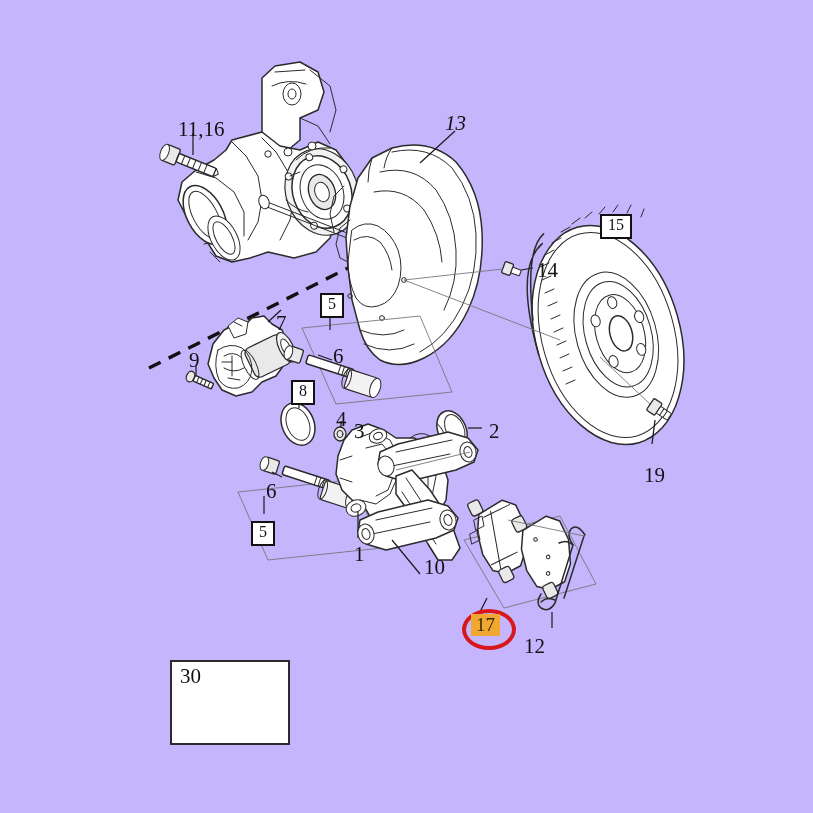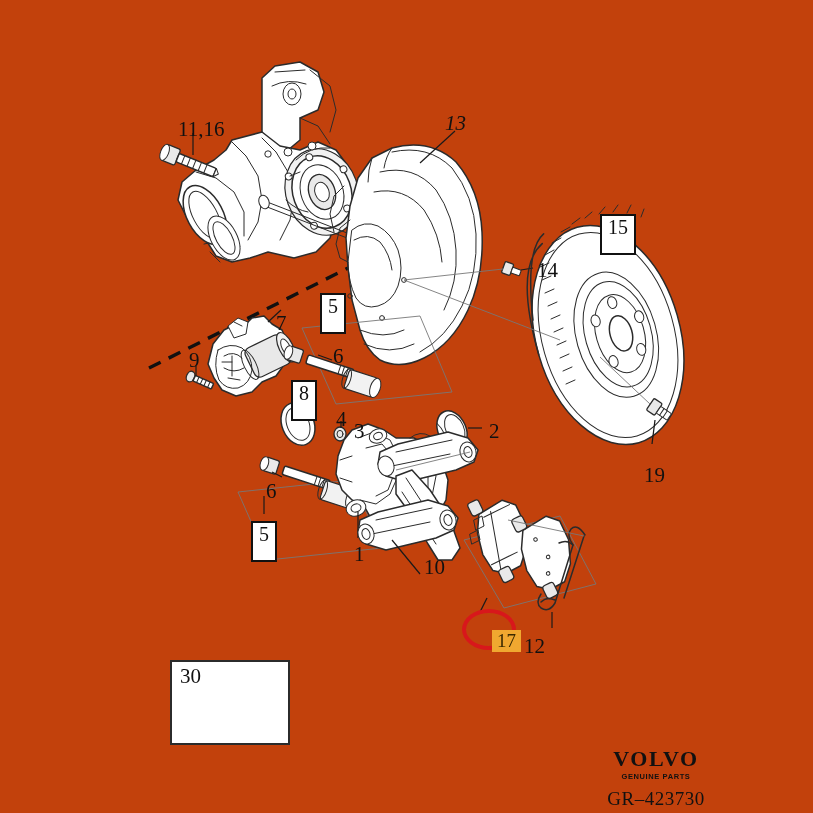--- a/index.html
+++ b/index.html
@@ -8,43 +8,43 @@
     padding: 0;
     background: #ffffff;
   }
   body {
     font-family: "Liberation Serif", serif;
   }
   #page {
     position: relative;
     width: 813px;
     height: 813px;
-    background: #c2410c;
+    background: #c4b5fd;
     overflow: hidden;
   }
   #art {
     position: absolute;
     left: 0; top: 0;
     width: 813px;
     height: 813px;
   }
   .lbl {
     position: absolute;
     font-family: "Liberation Serif", serif;
     font-size: 21px;
     color: #111111;
     line-height: 1;
     white-space: nowrap;
     letter-spacing: 0px;
   }
   .lbl.boxed {
     border: 2px solid #111111;
-    padding: 1px 6px 16px 6px;
+    padding: 1px 6px 4px 6px;
     background: #ffffff;
-    font-size: 20px;
+    font-size: 16px;
   }
   .lbl.hl {
     background: #f0a830;
     padding: 1px 5px 2px 5px;
     color: #3a2a00;
     font-size: 19px;
     z-index: 6;
   }
   .hl-ring {
     position: absolute;
@@ -499,23 +499,18 @@
   <div class="lbl" style="left:333px; top:346px;">6</div>
   <div class="lbl boxed" style="left:291px; top:380px;">8</div>
   <div class="lbl" style="left:336px; top:409px;">4</div>
   <div class="lbl" style="left:354px; top:421px;">3</div>
   <div class="lbl" style="left:489px; top:421px;">2</div>
   <div class="lbl" style="left:644px; top:465px;">19</div>
   <div class="lbl" style="left:266px; top:481px;">6</div>
   <div class="lbl boxed" style="left:251px; top:521px;">5</div>
   <div class="lbl" style="left:354px; top:544px;">1</div>
   <div class="lbl" style="left:424px; top:557px;">10</div>
-  <div class="lbl hl" style="left:492px; top:614px;margin-top:16px;">17</div>
+  <div class="lbl hl" style="left:471px; top:614px;">17</div>
   <div class="lbl" style="left:524px; top:636px;">12</div>
   <div class="lbl" style="left:180px; top:666px;">30</div>
 
-  <div class="brand" style="left:596px; top:748px; width:120px;">
-    <div class="brand-word">VOLVO</div>
-    <div class="brand-sub">GENUINE PARTS</div>
-    <div class="brand-code">GR–423730</div>
-  </div>
 
 </div>
 
 </body></html>

